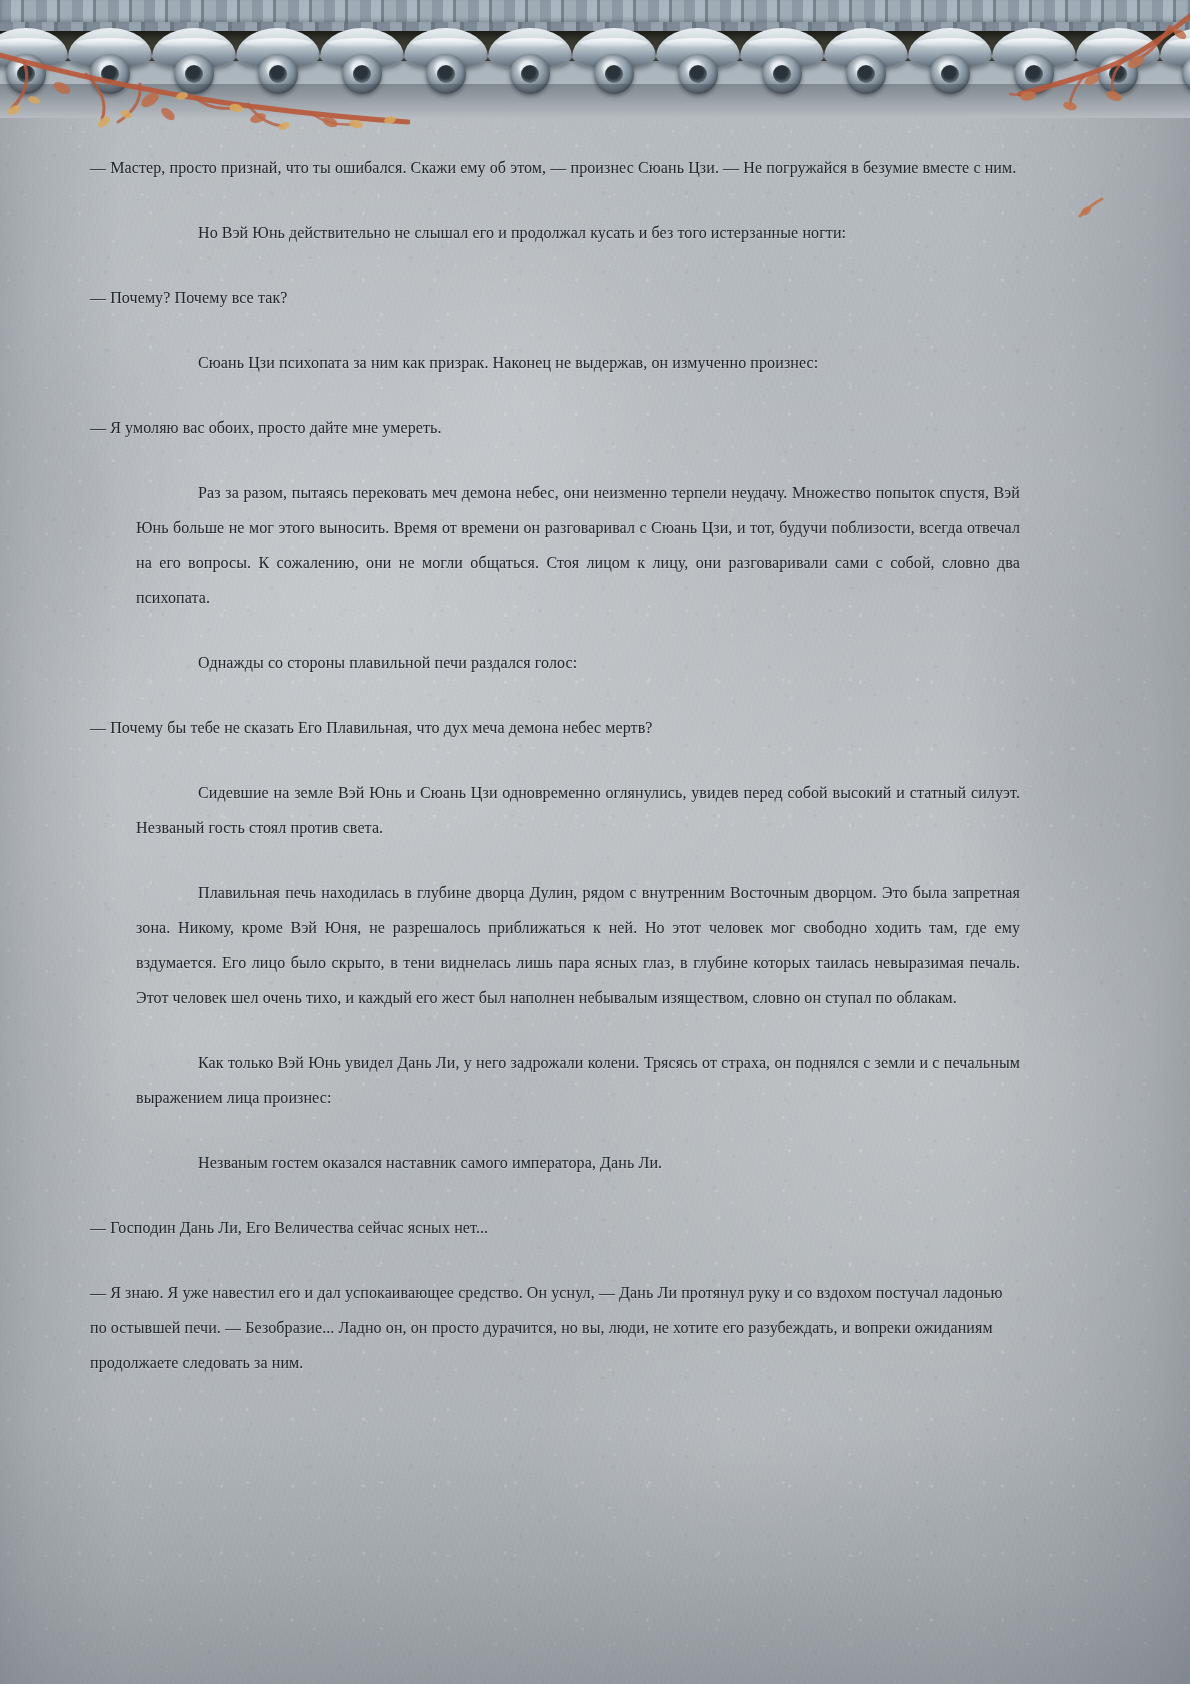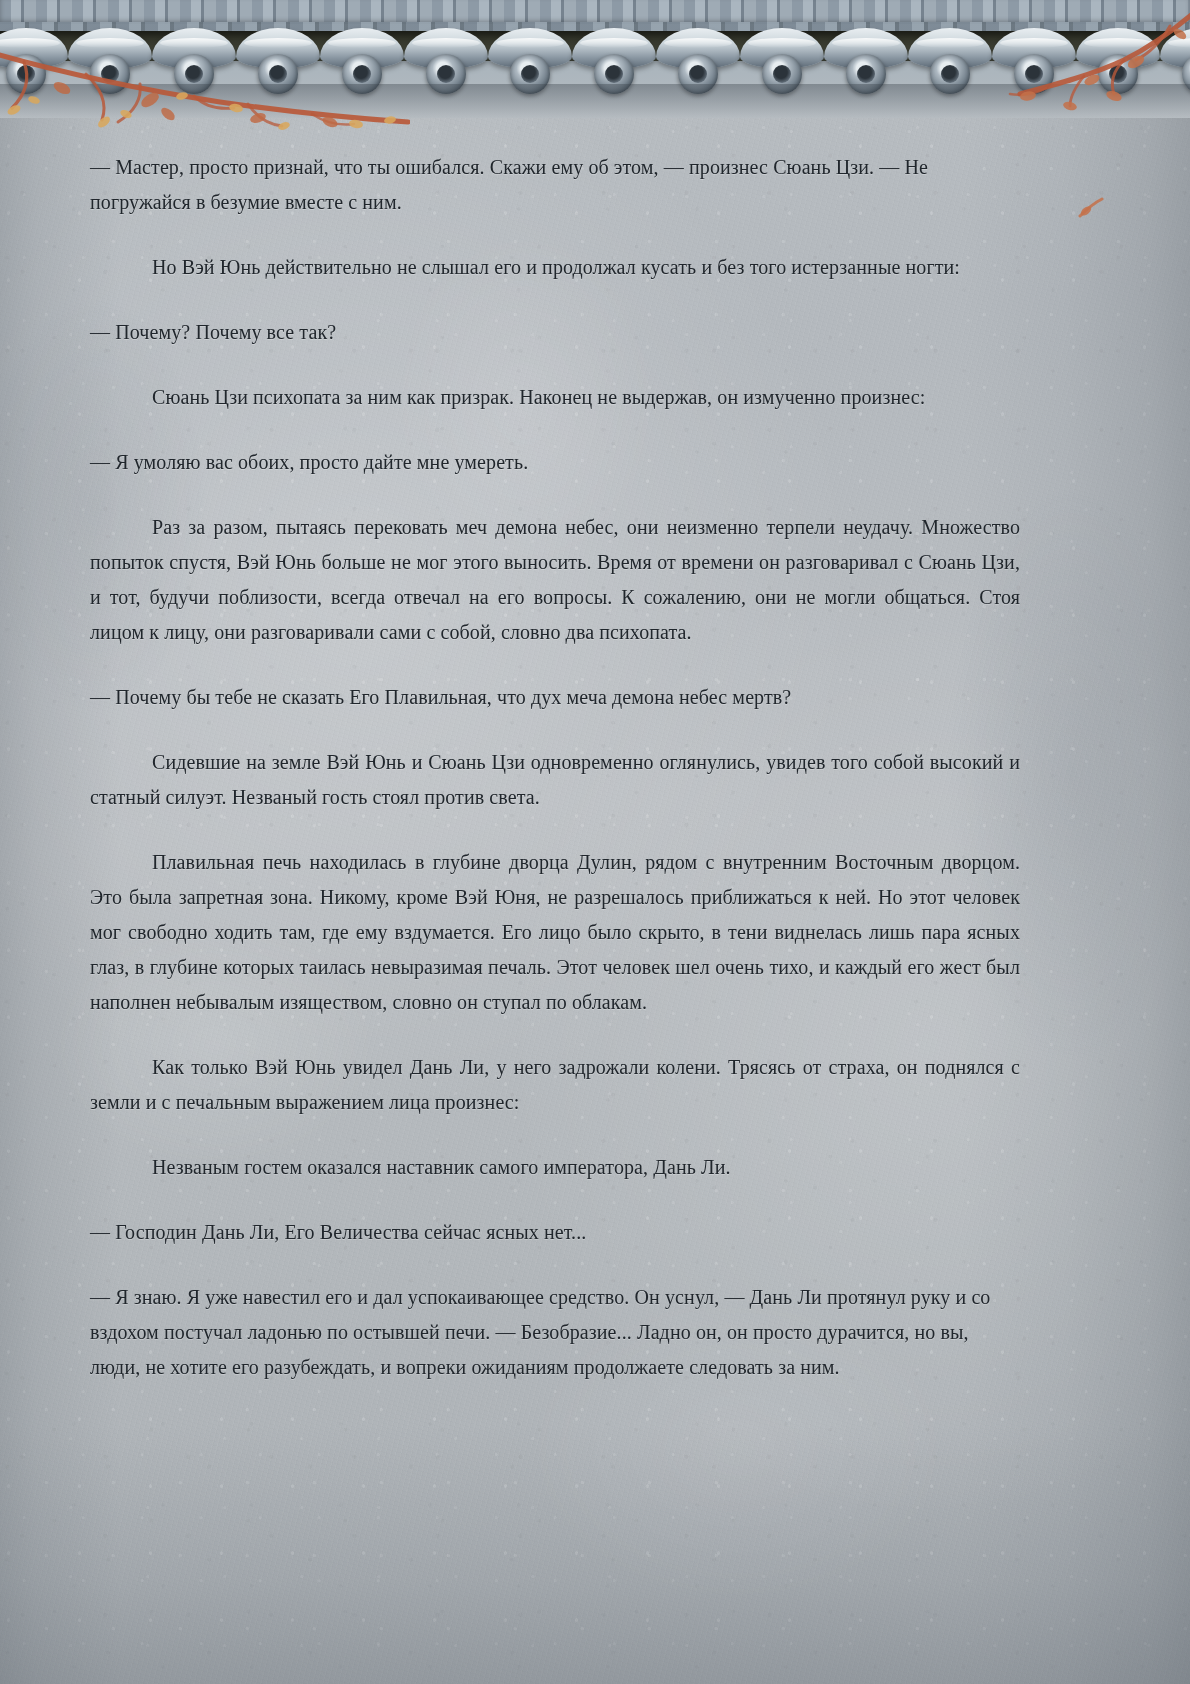--- a/index.html
+++ b/index.html
@@ -194,30 +194,31 @@
 
   
   .content {
     position: absolute;
     left: 90px;
     top: 150px;
     width: 930px;
   }
   .para {
     margin: 0 0 30px 0;
-    font-size: 20px;
+    font-size: 16px;
     line-height: 35px;
     color: #20262c;
     text-align: justify;
     text-justify: inter-word;
     letter-spacing: 0.1px;
     text-shadow: 0 1px 0 rgba(255,255,255,0.28);
   }
   .para.indent {
     text-indent: 62px;
+    margin-left: 46px;
   }
   .para.dialogue {
     text-indent: 0;
     text-align: left;
   }
 </style>
 </head>
 <body>
 
 <div class="page">
@@ -353,22 +354,23 @@
     <ellipse cx="8" cy="15" rx="6" ry="3.4" fill="#c4714a" transform="rotate(-38 8 15)" opacity="0.85"></ellipse>
   </svg>
 
   <div class="content" id="content">
       <p class="para dialogue">— Мастер, просто признай, что ты ошибался. Скажи ему об этом, — произнес Сюань Цзи. — Не погружайся в безумие вместе с ним.</p>
       <p class="para indent">Но Вэй Юнь действительно не слышал его и продолжал кусать и без того истерзанные ногти:</p>
       <p class="para dialogue">— Почему? Почему все так?</p>
       <p class="para indent">Сюань Цзи психопата за ним как призрак. Наконец не выдержав, он измученно произнес:</p>
       <p class="para dialogue">— Я умоляю вас обоих, просто дайте мне умереть.</p>
       <p class="para indent">Раз за разом, пытаясь перековать меч демона небес, они неизменно терпели неудачу. Множество попыток спустя, Вэй Юнь больше не мог этого выносить. Время от времени он разговаривал с Сюань Цзи, и тот, будучи поблизости, всегда отвечал на его вопросы. К сожалению, они не могли общаться. Стоя лицом к лицу, они разговаривали сами с собой, словно два психопата.</p>
+      <p class="para indent">Однажды со стороны плавильной печи раздался голос:</p>
       <p class="para dialogue">— Почему бы тебе не сказать Его Плавильная, что дух меча демона небес мертв?</p>
-      <p class="para indent">Сидевшие на земле Вэй Юнь и Сюань Цзи одновременно оглянулись, увидев того собой высокий и статный силуэт. Незваный гость стоял против света.</p>
+      <p class="para indent">Сидевшие на земле Вэй Юнь и Сюань Цзи одновременно оглянулись, увидев перед собой высокий и статный силуэт. Незваный гость стоял против света.</p>
       <p class="para indent">Плавильная печь находилась в глубине дворца Дулин, рядом с внутренним Восточным дворцом. Это была запретная зона. Никому, кроме Вэй Юня, не разрешалось приближаться к ней. Но этот человек мог свободно ходить там, где ему вздумается. Его лицо было скрыто, в тени виднелась лишь пара ясных глаз, в глубине которых таилась невыразимая печаль. Этот человек шел очень тихо, и каждый его жест был наполнен небывалым изяществом, словно он ступал по облакам.</p>
       <p class="para indent">Как только Вэй Юнь увидел Дань Ли, у него задрожали колени. Трясясь от страха, он поднялся с земли и с печальным выражением лица произнес:</p>
       <p class="para indent">Незваным гостем оказался наставник самого императора, Дань Ли.</p>
       <p class="para dialogue">— Господин Дань Ли, Его Величества сейчас ясных нет...</p>
       <p class="para dialogue">— Я знаю. Я уже навестил его и дал успокаивающее средство. Он уснул, — Дань Ли протянул руку и со вздохом постучал ладонью по остывшей печи. — Безобразие... Ладно он, он просто дурачится, но вы, люди, не хотите его разубеждать, и вопреки ожиданиям продолжаете следовать за ним.</p>
     </div>
 
 </div>
 
 </body></html>

